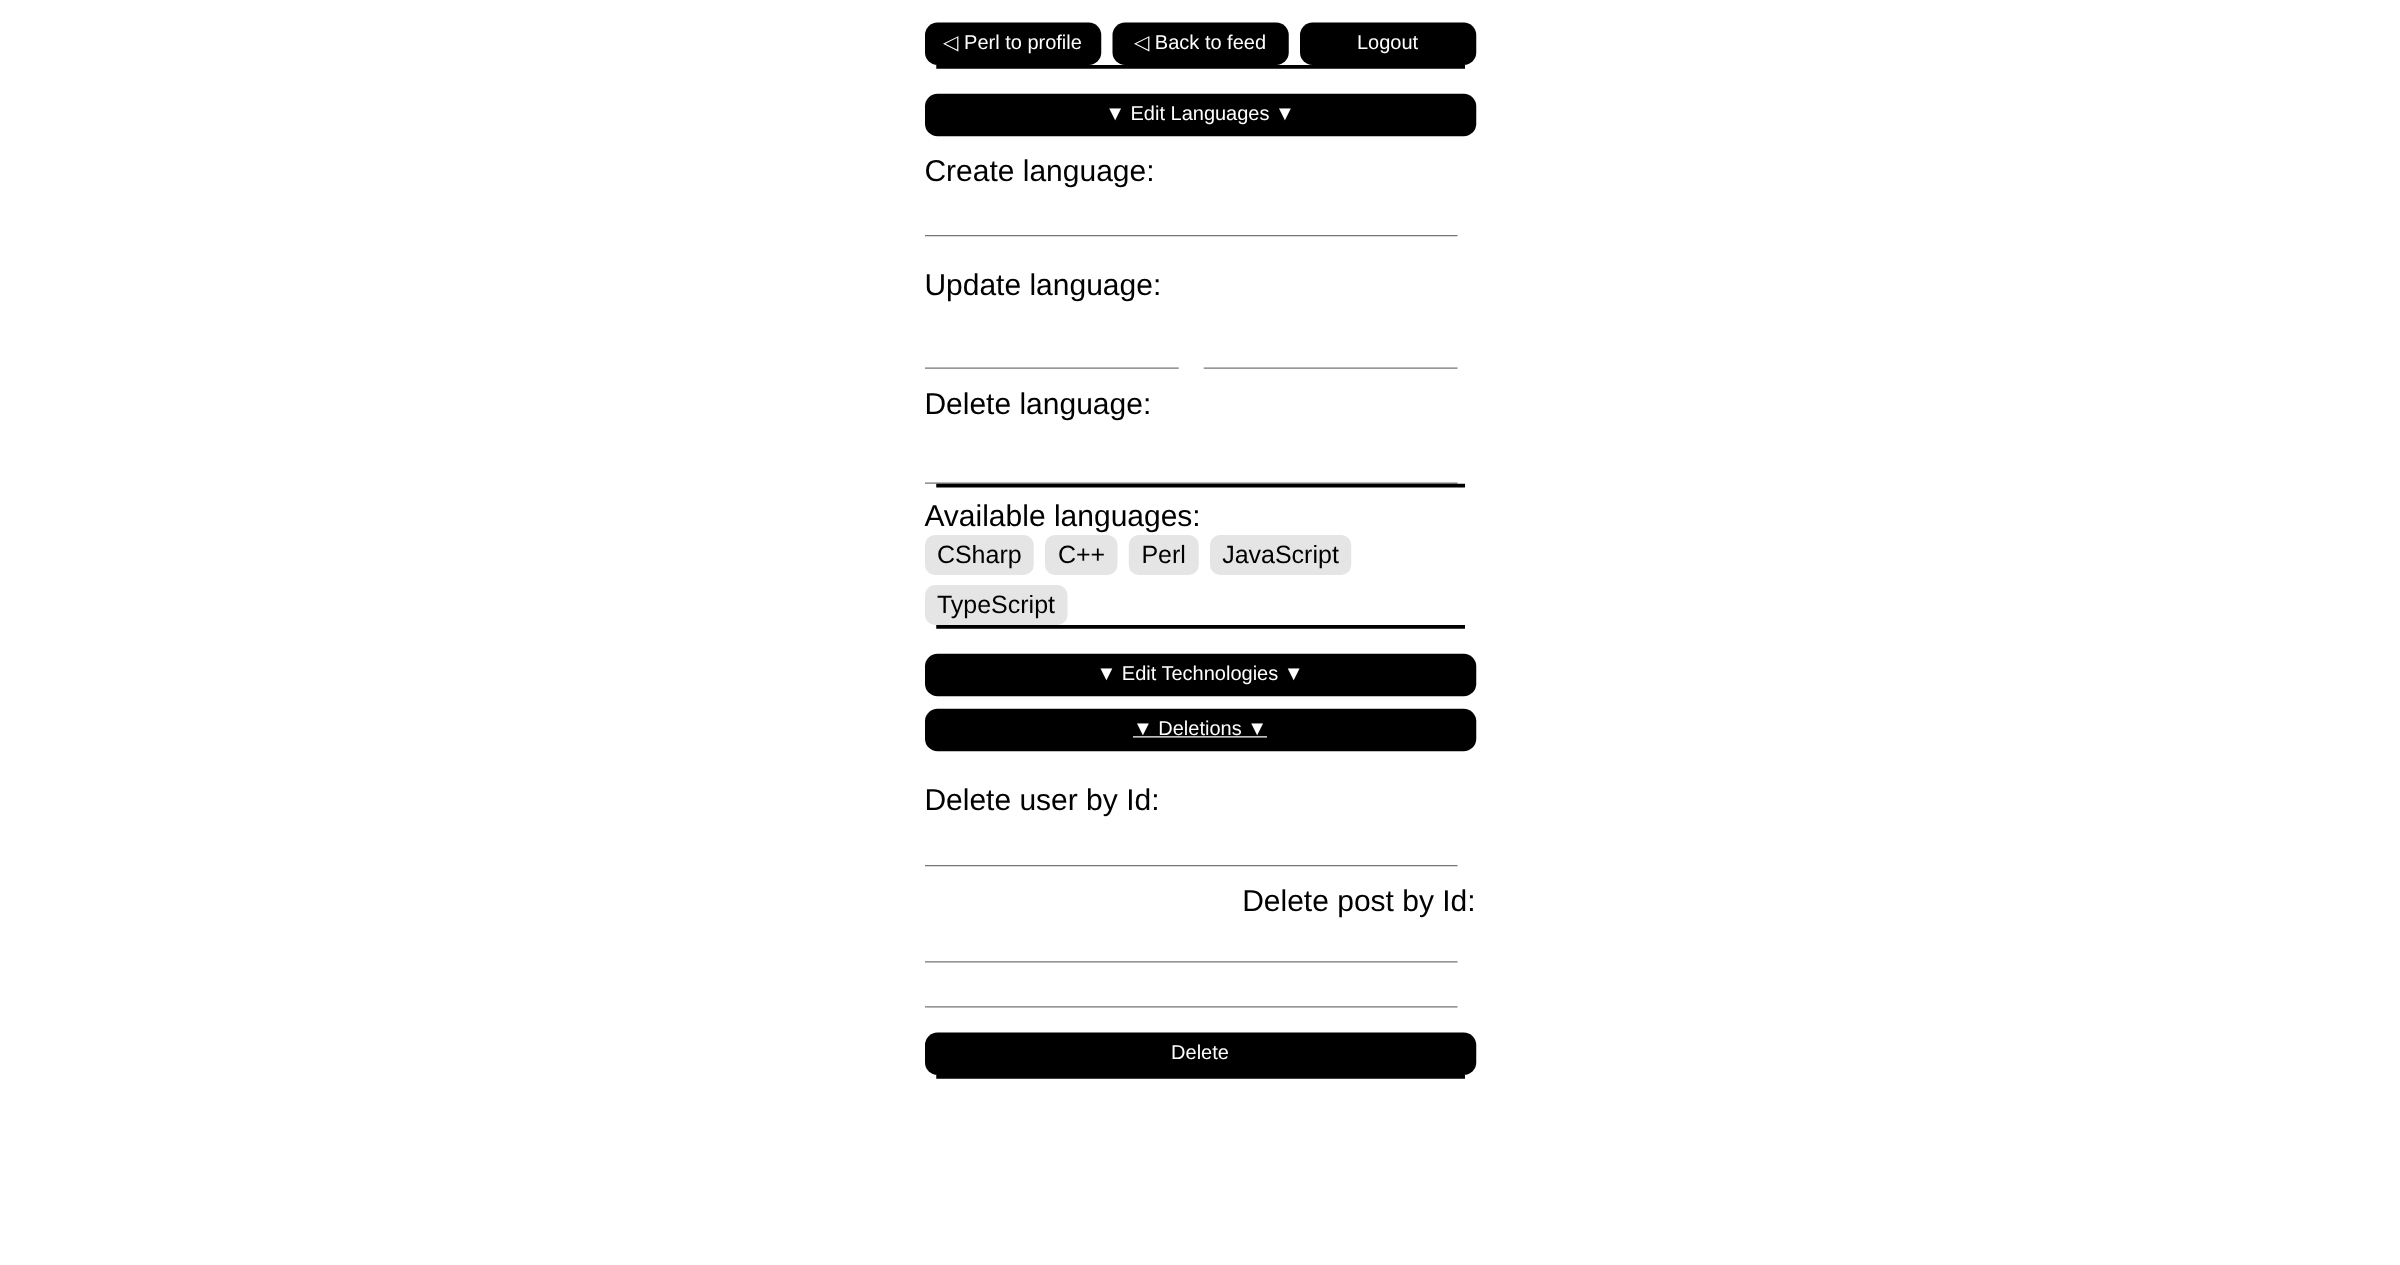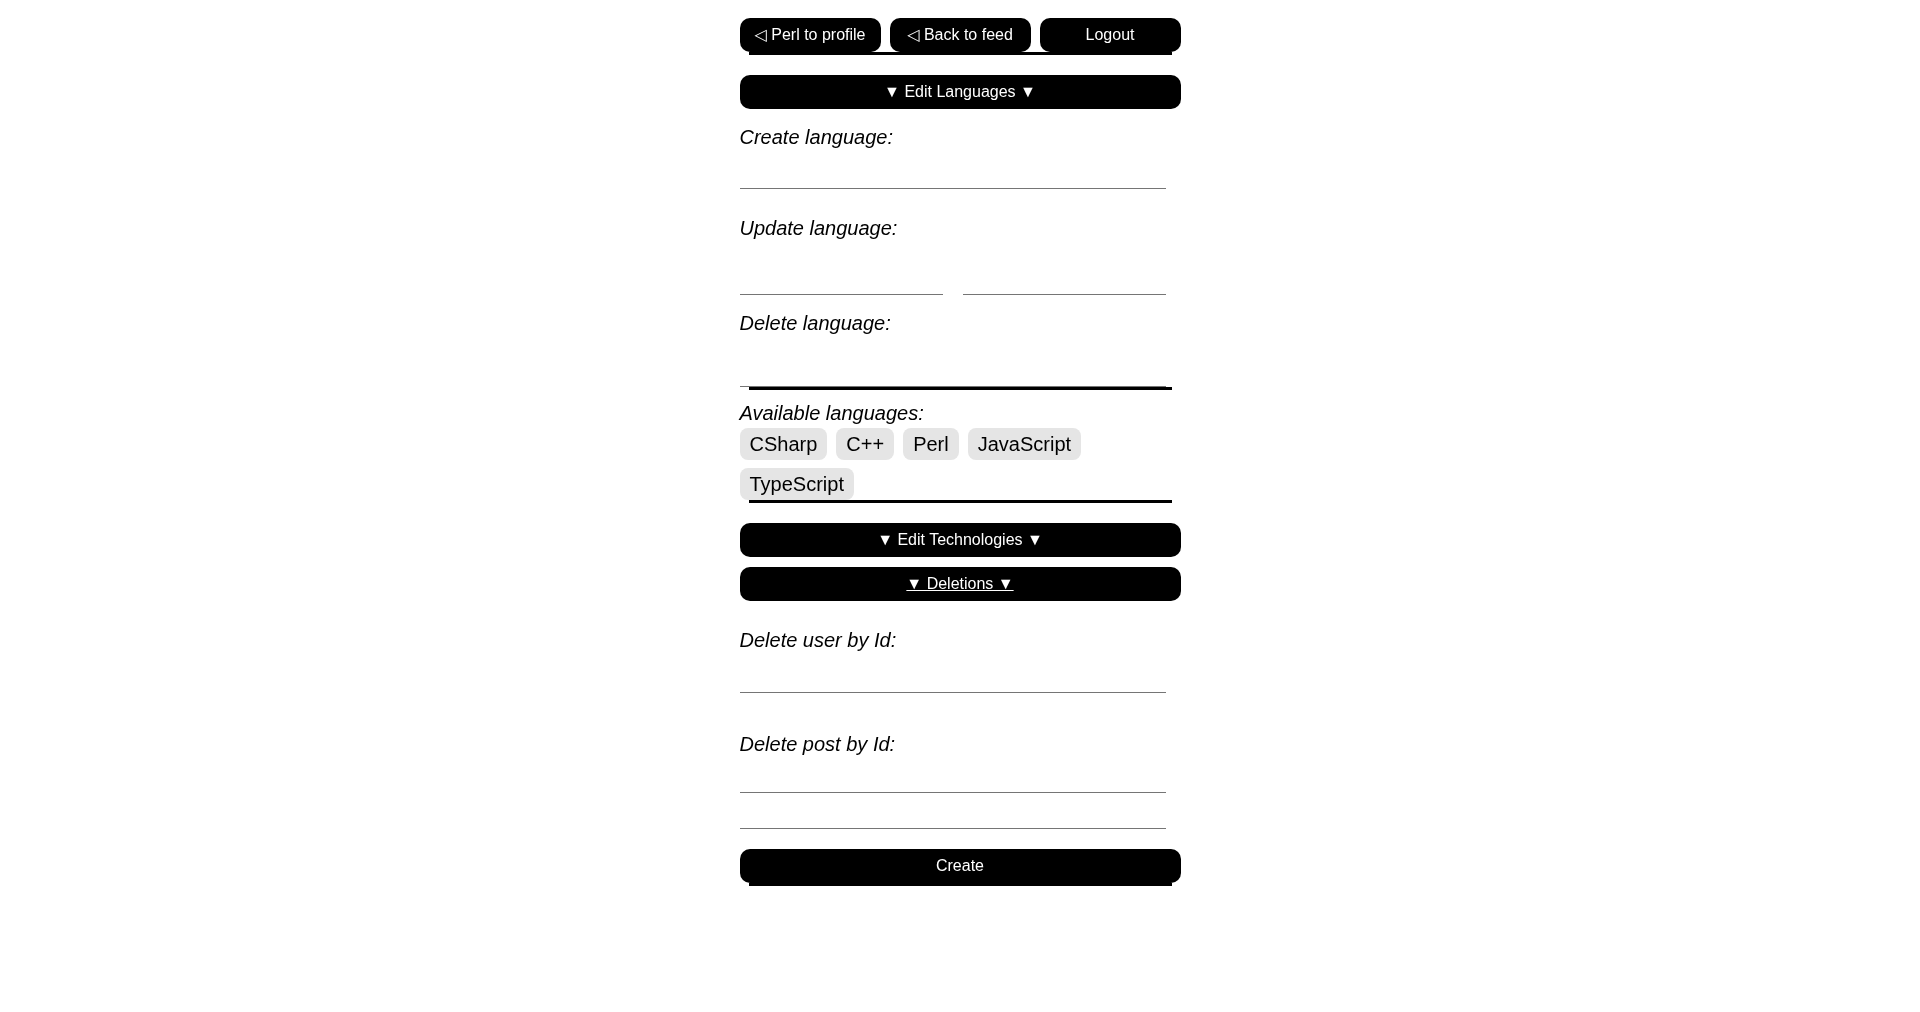--- a/index.html
+++ b/index.html
@@ -34,24 +34,23 @@
     display: block;
   }
   .nav-row .btn { flex: 1 1 0; }
   .btn.full { width: 100%; }
   hr.divider {
     border: none;
     border-top: 3px solid #000000;
     margin: 0 9px;
   }
   .field-label {
-    font-size: 20px;
+    font-size: 24px;
     line-height: 23px;
     display: block;
-    font-style: italic;
   }
   .line-input {
     display: block;
     width: 426px;
     height: 30px;
     border: none;
     border-bottom: 1px solid #757575;
     outline: none;
     background: transparent;
     font-family: "Liberation Sans", sans-serif;
@@ -87,21 +86,21 @@
   .mt9  { margin-top: 9px; }
   .mt10 { margin-top: 10px; text-decoration: underline; }
   .mt11 { margin-top: 11px; }
   .mt12 { margin-top: 12px; }
   .mt13 { margin-top: 13px; }
   .mt16 { margin-top: 28px; }
   .mt17 { margin-top: 17px; }
   .mt20 { margin-top: 20px; }
   .mt21 { margin-top: 21px; }
   .mt24 { margin-top: 24px; }
-  .mt32 { margin-top: 40px; }
+  .mt32 { margin-top: 17px; text-align: right; }
   .mt33 { margin-top: 33px; }
 </style>
 </head>
 <body>
 
 <div class="page">
 
   <div class="nav-row">
     <button class="btn">◁ Perl to profile</button>
     <button class="btn">◁ Back to feed</button>
@@ -146,18 +145,18 @@
 
   <div>
     <span class="field-label mt16">Delete user by Id:</span>
     <input class="line-input mt10" type="text" value="" style="">
 
     <span class="field-label mt32">Delete post by Id:</span>
     <input class="line-input mt6" type="text" value="" style="">
 
     <input class="line-input mt5" type="text" value="" style="">
 
-    <button class="btn full mt20">Create</button>
+    <button class="btn full mt20">Delete</button>
 
     <hr class="divider mt11">
   </div>
 
 </div>
 
 </body></html>

